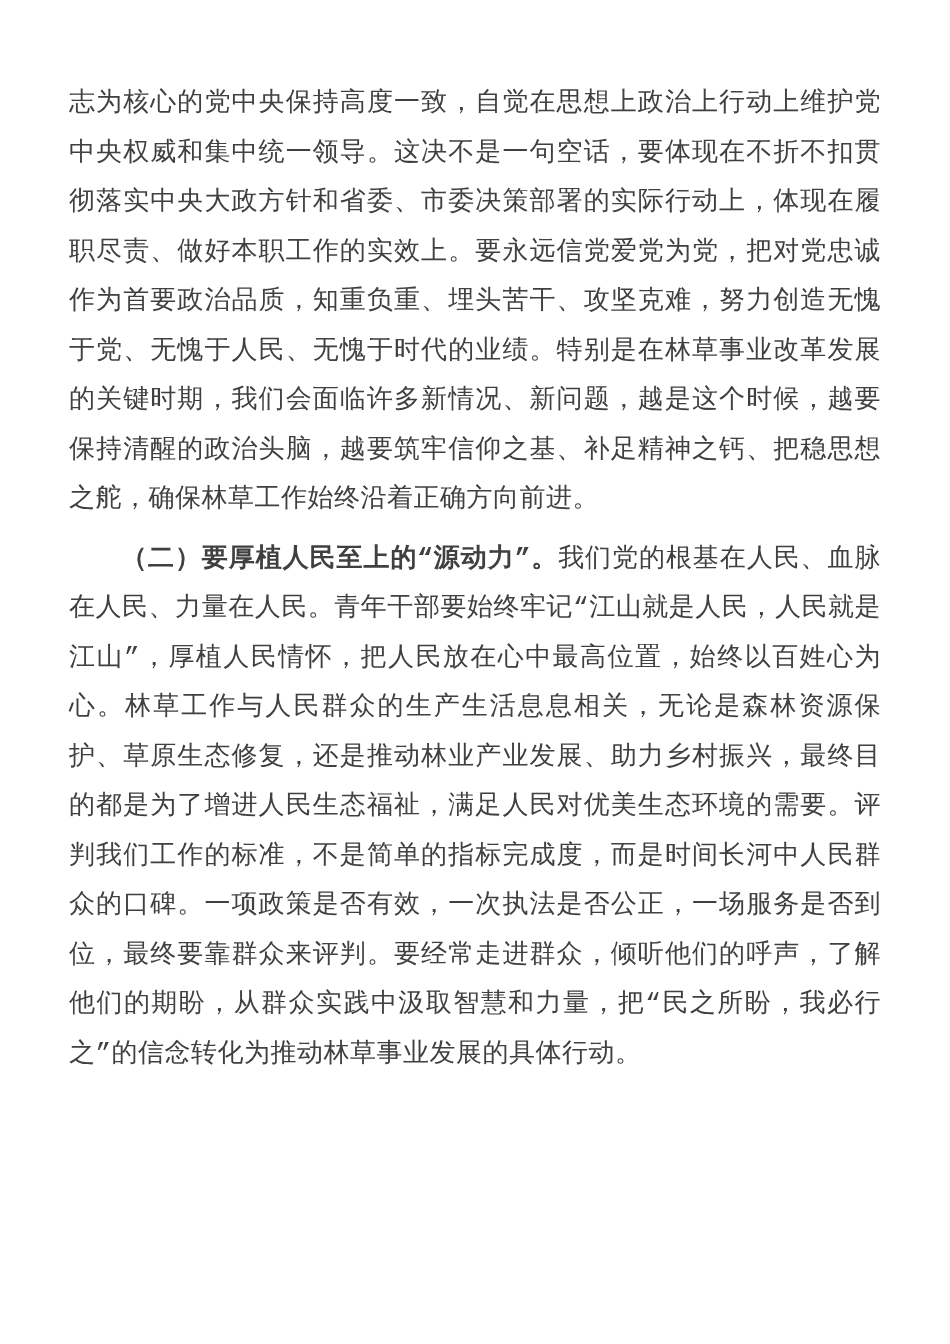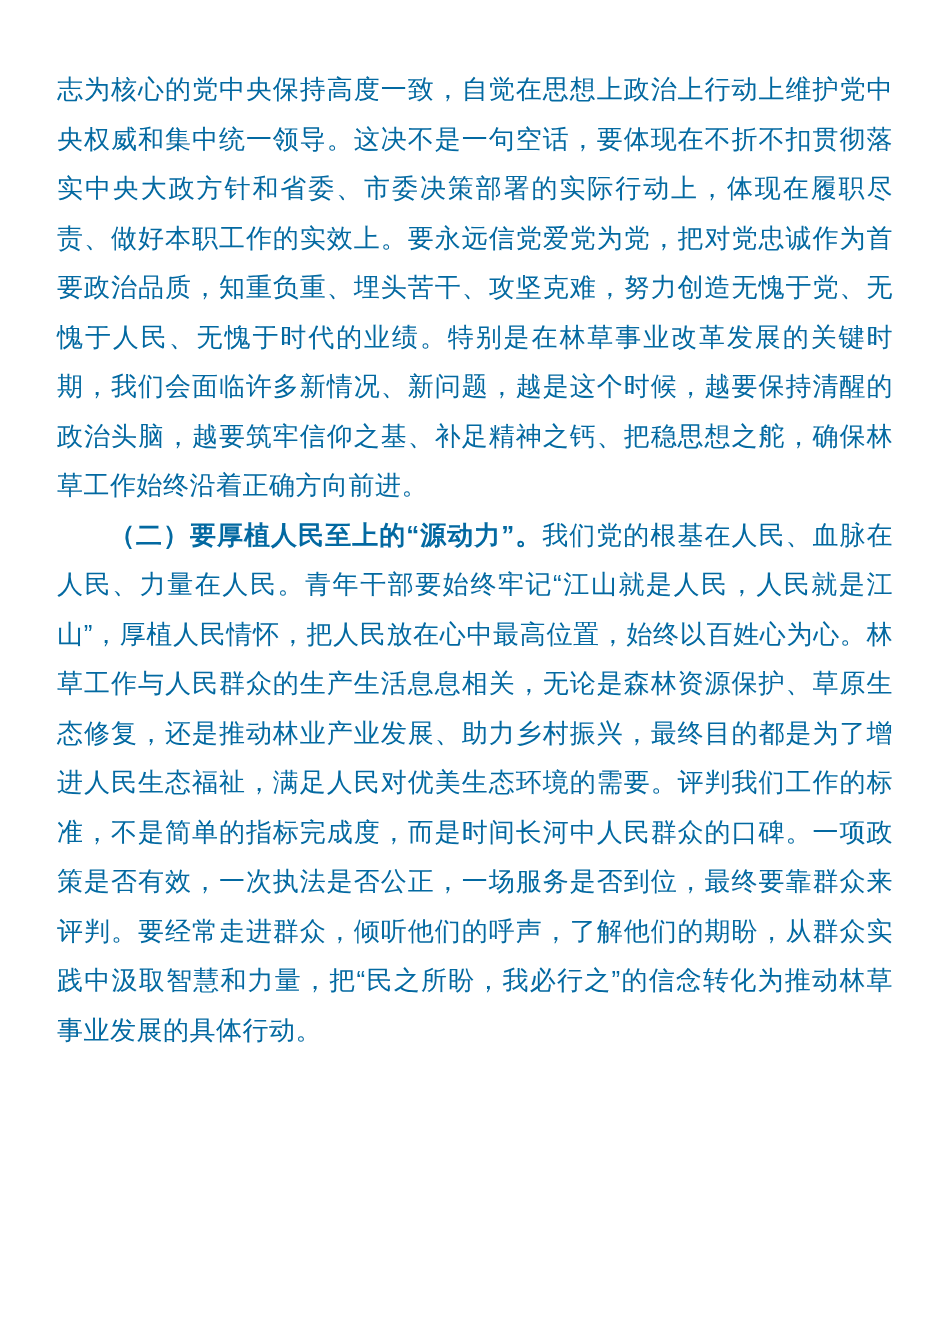--- a/index.html
+++ b/index.html
@@ -14,32 +14,33 @@
     margin: 0 auto;
     background: #ffffff;
     box-sizing: border-box;
     padding: 65px 57px 0 57px;
     overflow: hidden;
   }
   .doc-body {
     width: 836px;
   }
   .para {
-    margin: 0;
+    margin: 12px;
     padding: 0;
     font-family: "Liberation Sans", "DejaVu Sans", sans-serif;
     font-size: 26px;
     line-height: 49.5px;
-    color: #0369a1;
+    color: #404040;
     text-align: justify;
     letter-spacing: 0.5px;
     word-break: break-all;
   }
   .para.indent {
     text-indent: 2em;
+    font-family: Liberation Mono, monospace;
   }
   .para .head {
     font-weight: 700;
   }
 </style>
 </head>
 <body>
 
 <div class="page">
   <div class="doc-body">

